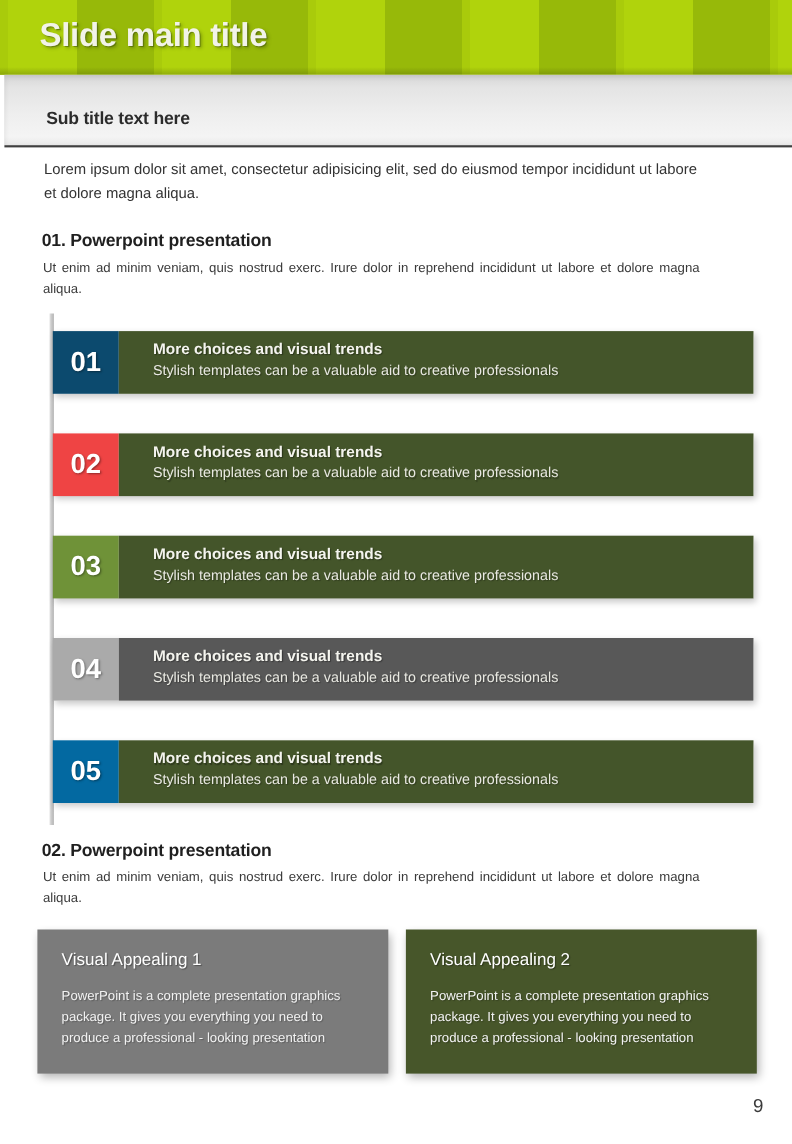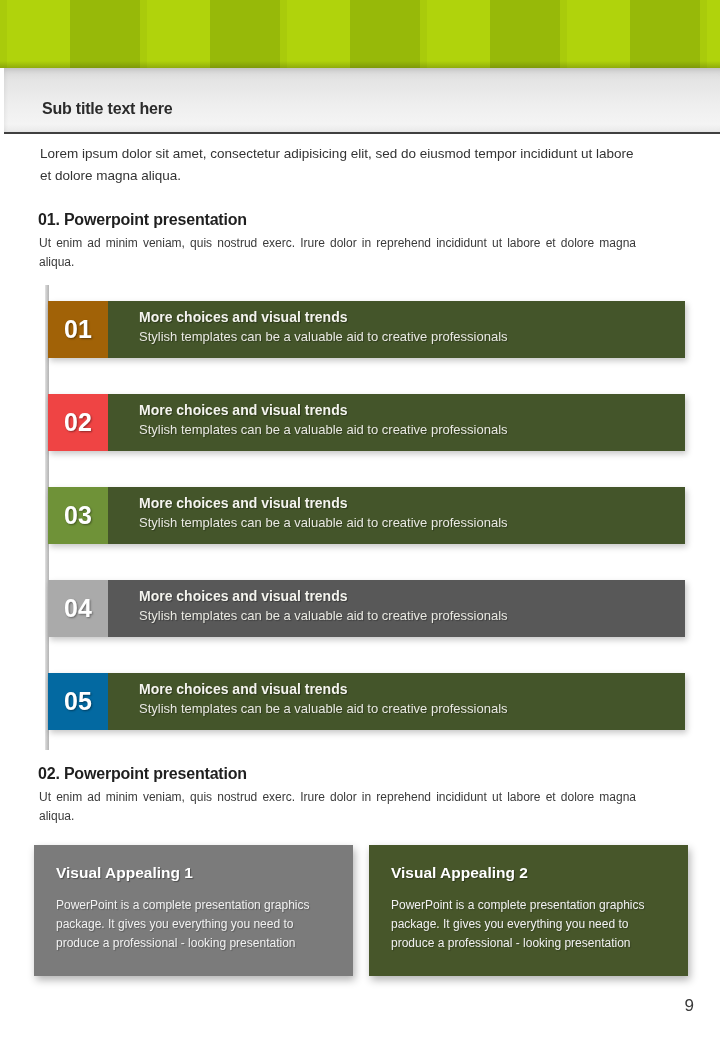--- a/index.html
+++ b/index.html
@@ -181,21 +181,21 @@
     width: 319px;
     height: 131px;
     box-sizing: border-box;
     padding: 19px 24px 0 22px;
     box-shadow: 2px 4px 8px rgba(0,0,0,0.30);
   }
   #card-1 { left: 34px; }
   #card-2 { left: 369px; }
   .card-title {
     font-size: 15.5px;
-    font-weight: bold;
+    font-weight: normal;
     color: #ffffff;
     margin: 0 0 14px 0;
     text-shadow: 1px 1px 1px rgba(0,0,0,0.35);
   }
   .card-text {
     font-size: 12px;
     line-height: 19px;
     color: #f2f2f2;
     text-shadow: 1px 1px 1px rgba(0,0,0,0.25);
   }
@@ -209,36 +209,37 @@
     color: #3a3a3a;
   }
 </style>
 </head>
 <body>
 
 <div class="slide">
 
   <div class="header-band">
     <div class="header-stripes"></div>
+    <div class="header-title">Slide main title</div>
   </div>
 
   <div class="subtitle-band">
     <div class="subtitle-text">Sub title text here</div>
   </div>
 
   <div class="intro-para">Lorem ipsum dolor sit amet, consectetur adipisicing elit, sed do eiusmod tempor incididunt ut labore et dolore magna aliqua.</div>
 
   <div class="section-heading" id="heading-01">01. Powerpoint presentation</div>
   <div class="section-para" id="para-01">Ut enim ad minim veniam, quis nostrud exerc. Irure dolor in reprehend incididunt ut labore et dolore magna aliqua.</div>
 
   <div class="rows-wrap">
     <div class="spine"></div>
 
     <div class="row" id="row-0" style="top: 16px;">
-      <div class="row-num" style="background: #a16207;">01</div>
+      <div class="row-num" style="background: #0c4a6e;">01</div>
       <div class="row-body" style="background: rgb(68, 85, 42);">
         <div class="row-title">More choices and visual trends</div>
         <div class="row-sub">Stylish templates can be a valuable aid to creative professionals</div>
       </div>
     </div>
 
     <div class="row" id="row-1" style="top: 109px;">
       <div class="row-num" style="background: #ef4444;">02</div>
       <div class="row-body" style="background: rgb(68, 85, 42);">
         <div class="row-title">More choices and visual trends</div>

